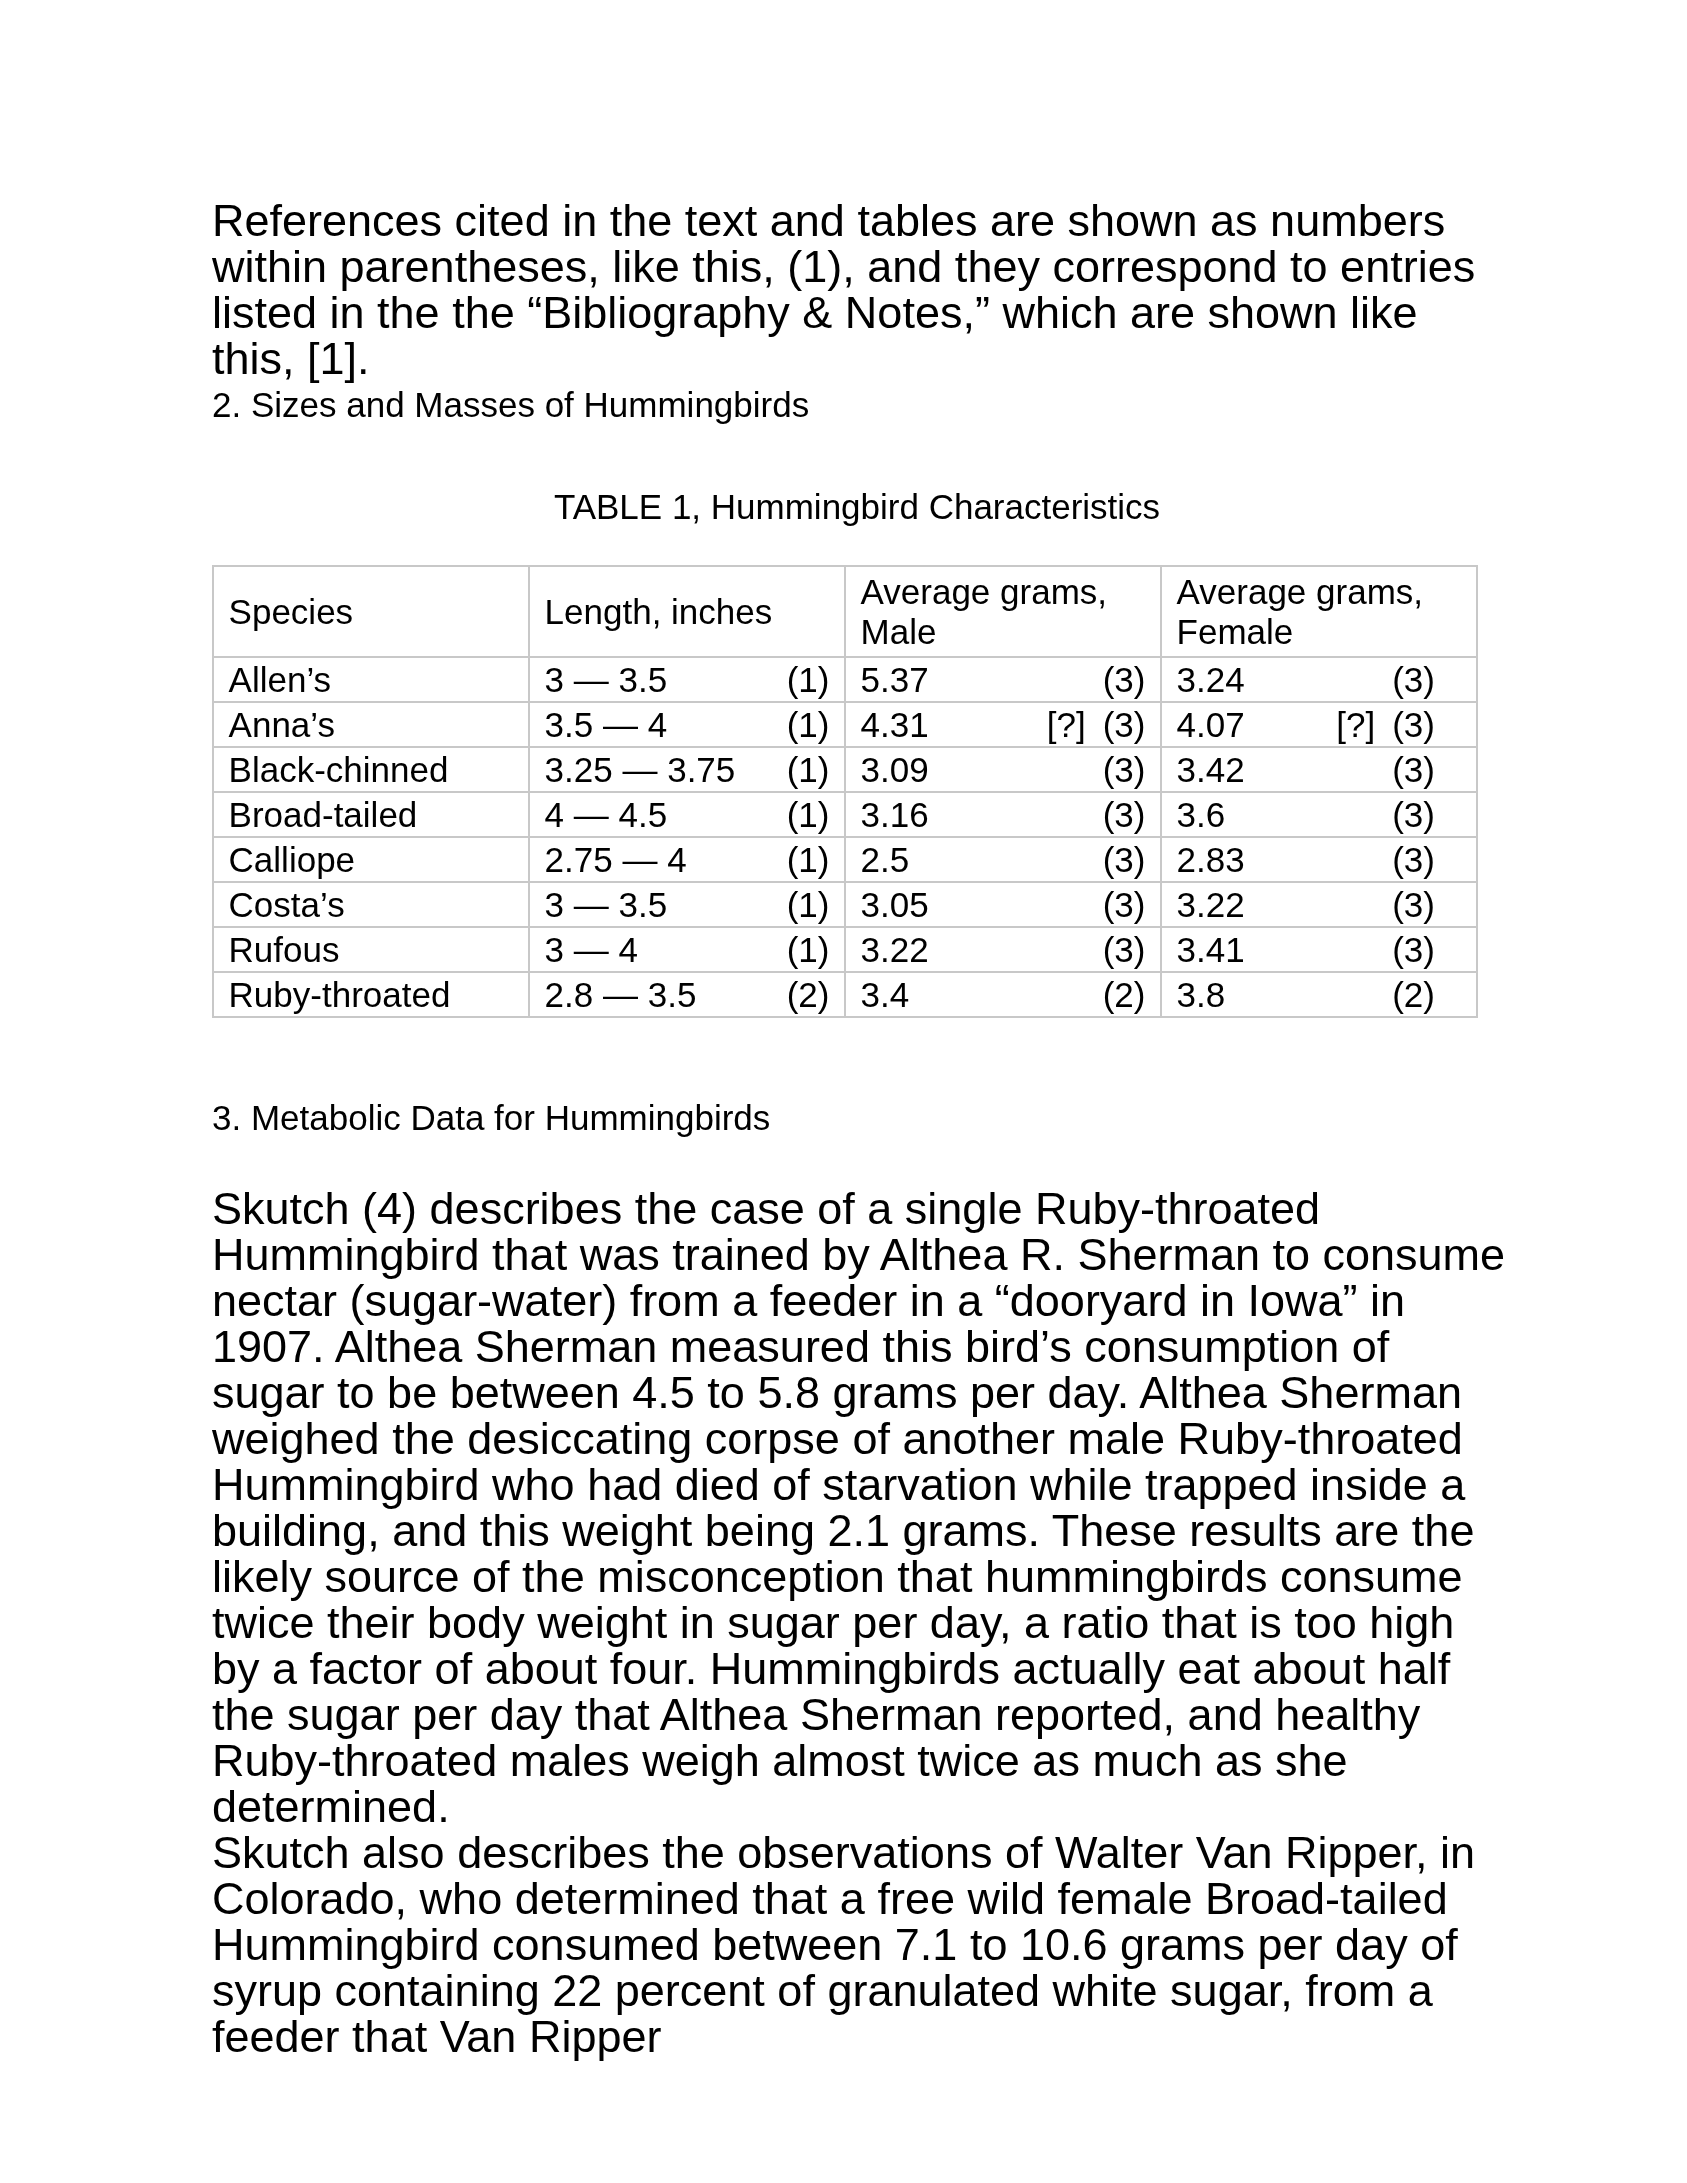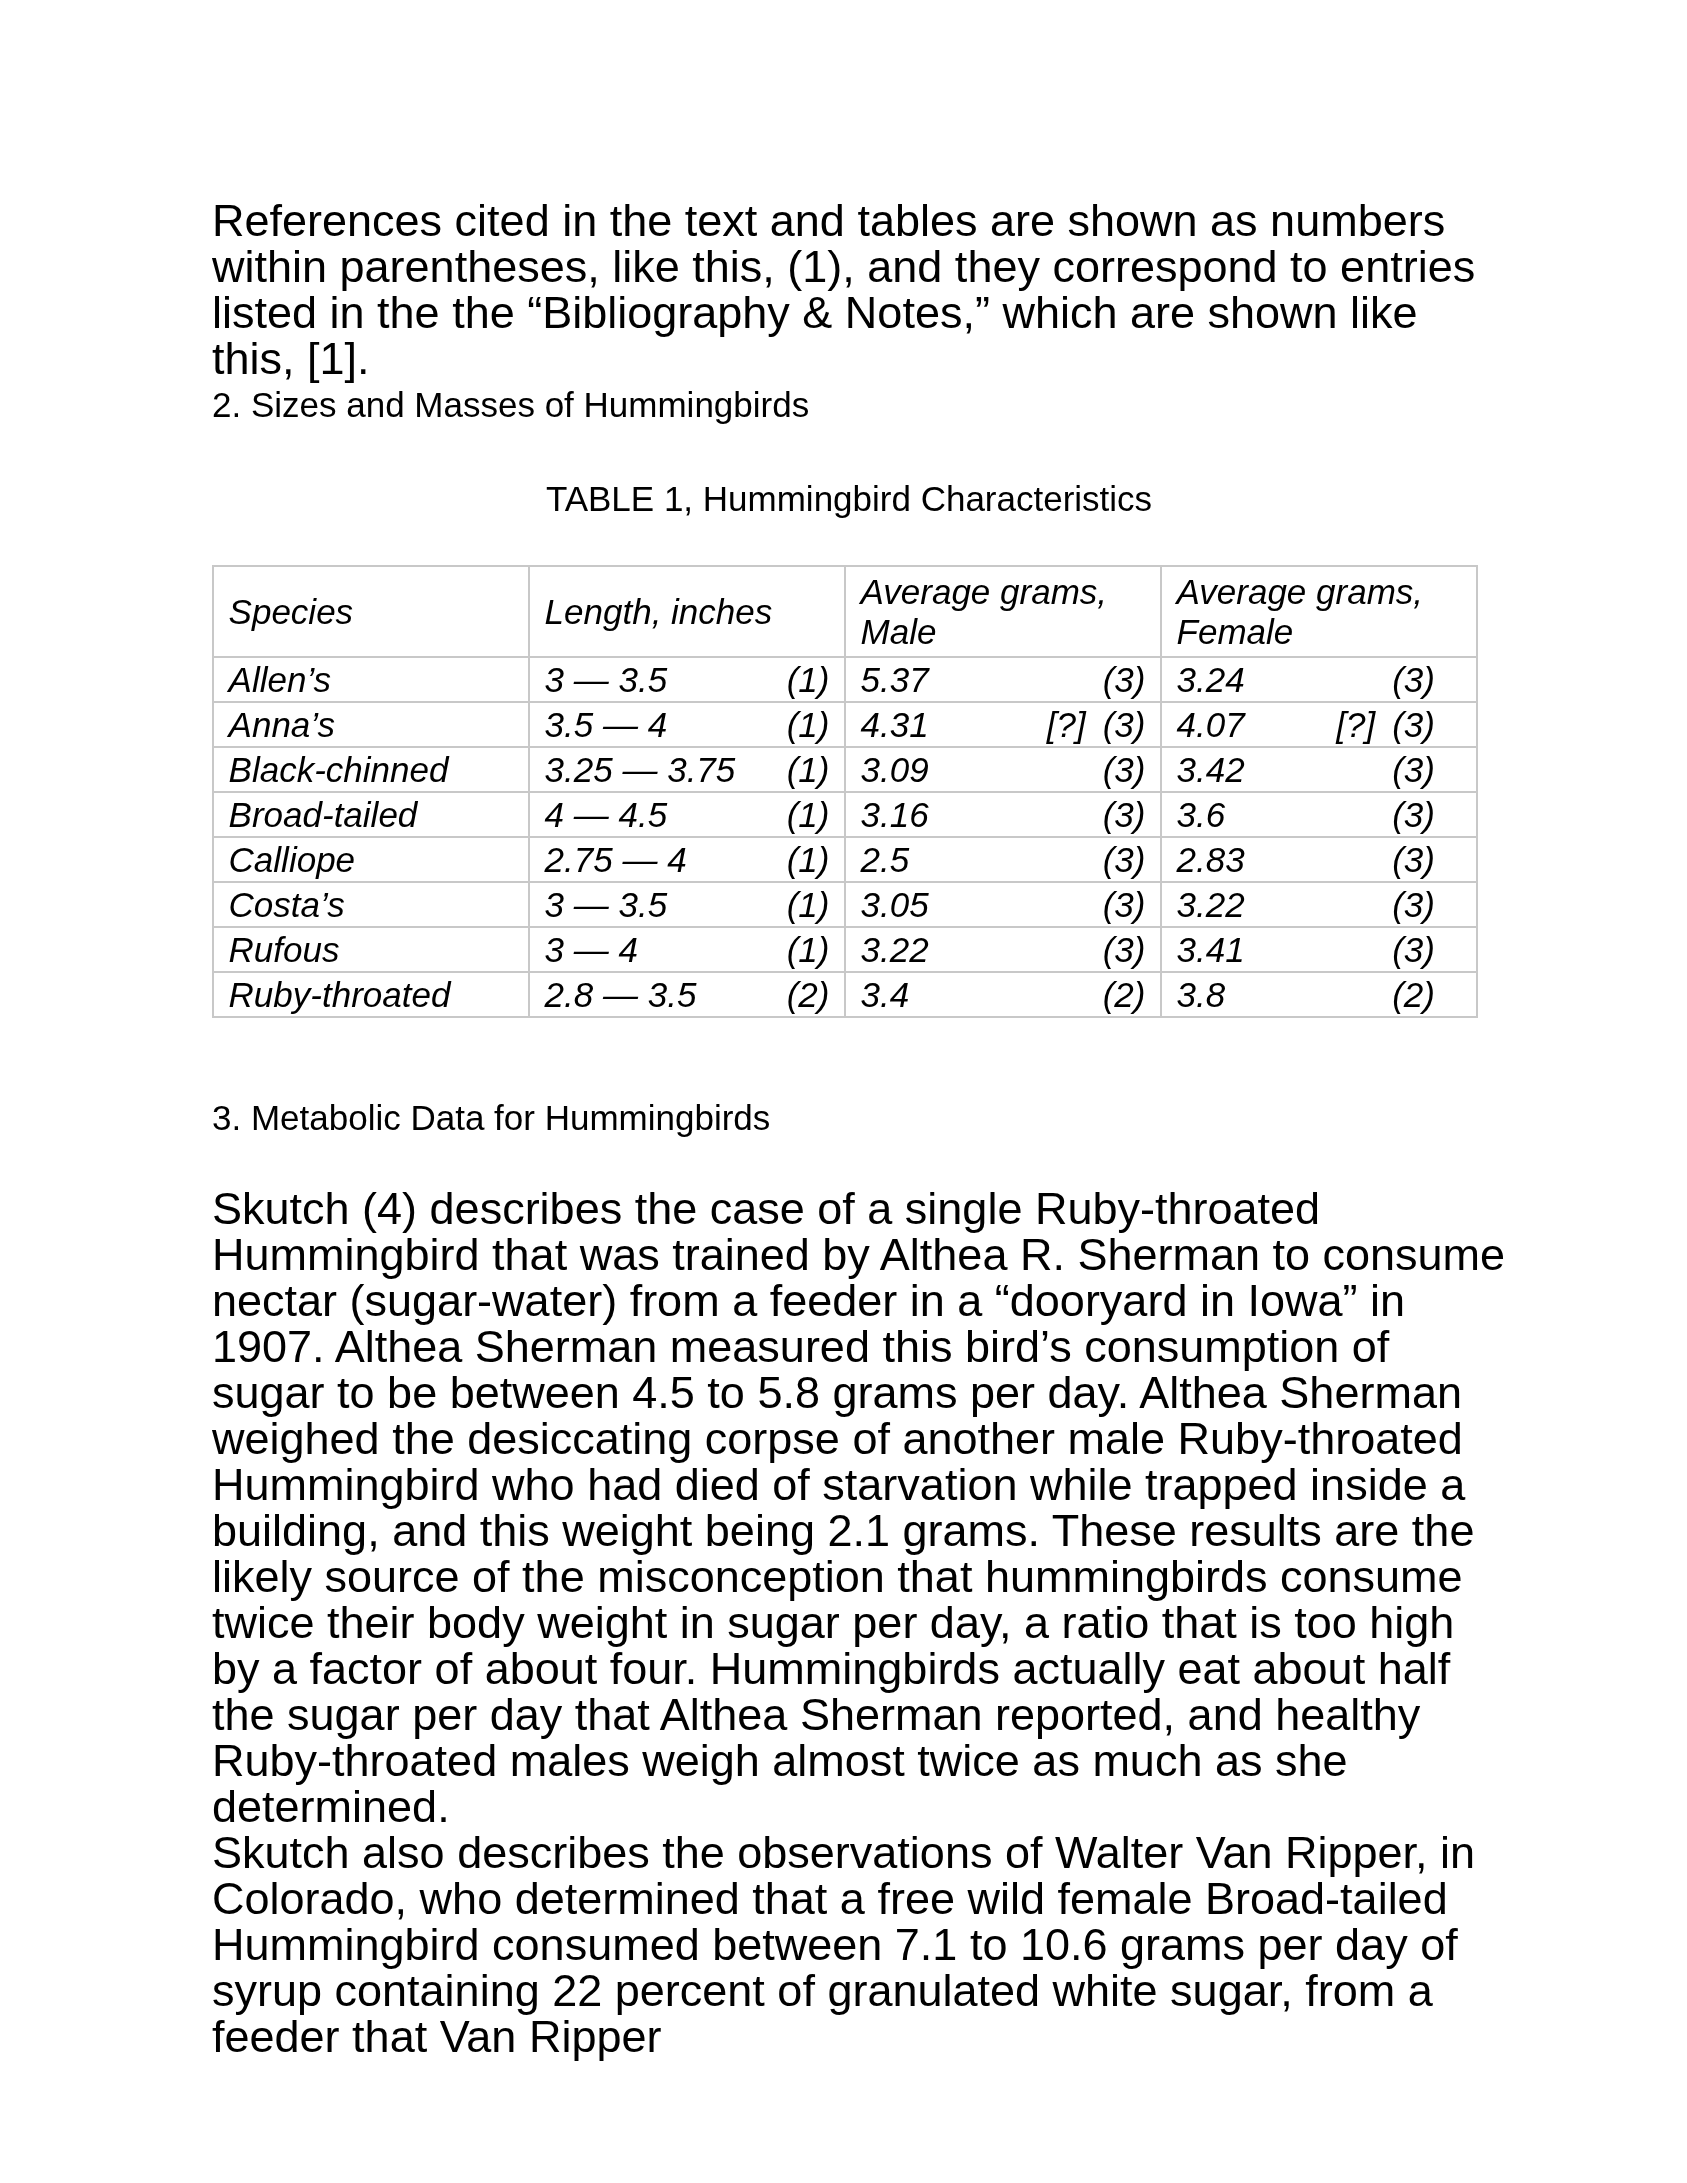--- a/index.html
+++ b/index.html
@@ -13,27 +13,26 @@
     font-size: 45px; line-height: 46px; margin: 0;
   }
   .heading {
     position: absolute; left: 0; margin: 0;
     font-size: 35px; font-weight: normal; line-height: 46px;
   }
   #p-intro { top: 198px; }
   #h-sizes { top: 382px; }
   #table-title {
     position: absolute; left: 0; width: 1266px; top: 472px;
-    text-align: center; font-size: 35px; line-height: 46px; margin: 4px;
+    text-align: center; font-size: 35px; line-height: 46px; margin: 12px;
   }
   #tbl {
     position: absolute; left: 0; top: 565px;
     border-collapse: collapse; table-layout: fixed; width: 1266px;
     font-size: 35px;
-    font-style: italic;
   }
   #tbl td, #tbl th {
     border: 2.6px solid #c8c8c8; padding: 0 14.6px; vertical-align: middle;
     font-weight: normal; text-align: left; line-height: 40px;
   }
   #tbl thead th { height: 89px; }
   #tbl tbody td { height: 43px; }
   #tbl col { width: 316px; }
   .cell { display: flex; justify-content: space-between; align-items: center; white-space: nowrap; gap: 36px; }
   .cell .ref { display: inline-flex; gap: 17px; }

